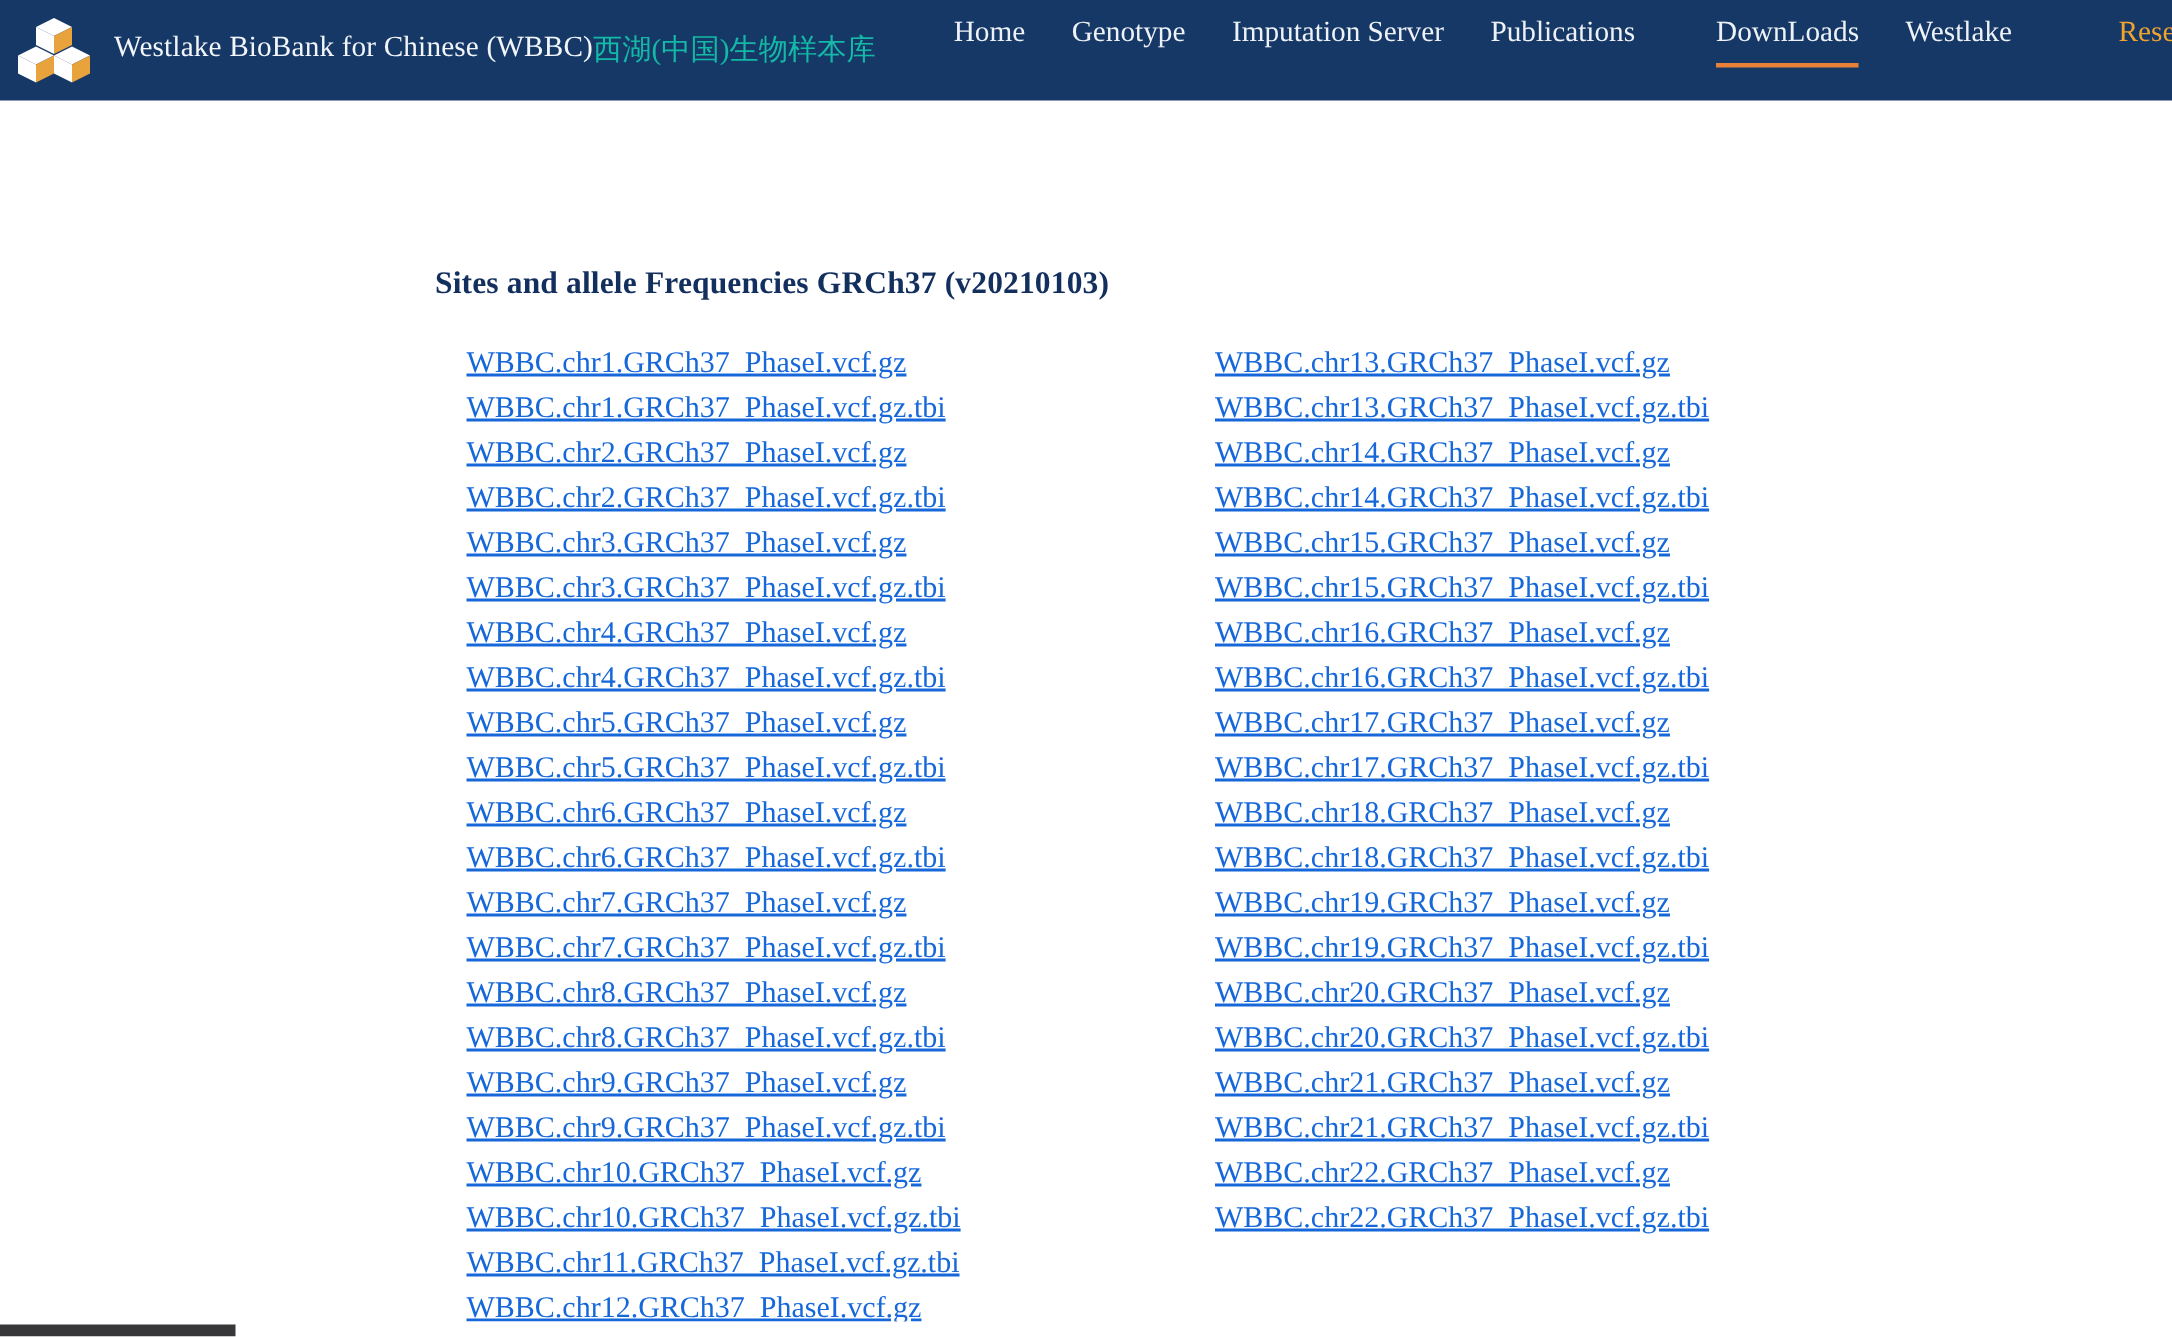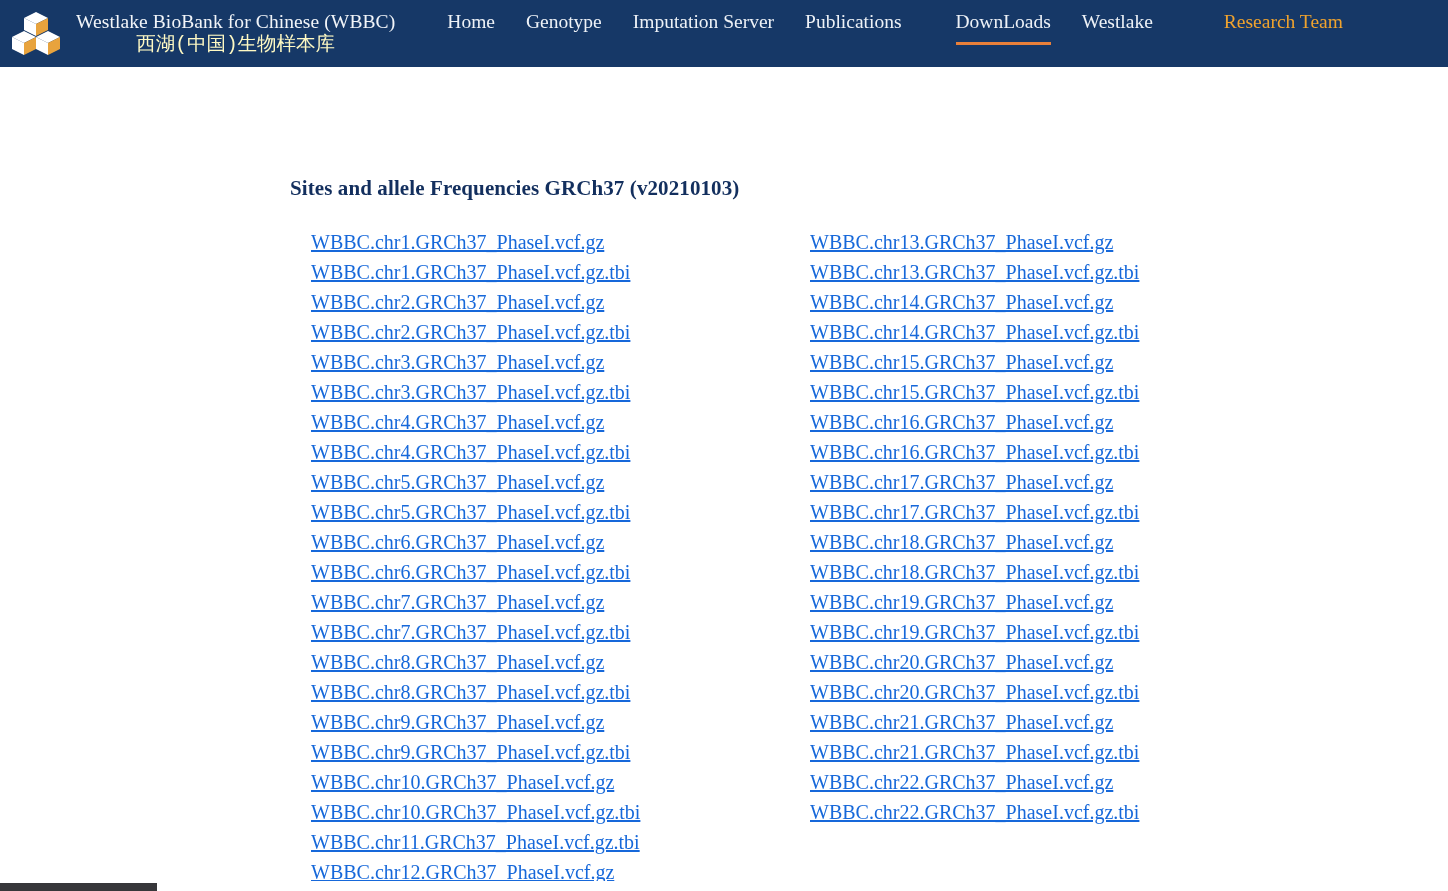--- a/index.html
+++ b/index.html
@@ -36,39 +36,39 @@
   .brand-logo {
     width: 52px;
     height: 50px;
     flex: 0 0 auto;
     margin-right: 14px;
     display: block;
   }
 
   .brand-text {
     display: flex;
-    flex-direction: column;
+    flex-direction: row;
     justify-content: center;
     line-height: 1.05;
   }
 
   .brand-title-en {
     color: #f2f5f9;
     font-size: 19.5px;
     letter-spacing: 0.1px;
     white-space: nowrap;
   }
 
   .brand-title-cn {
-    color: #fef9c3;
+    color: #14b8a6;
     font-size: 19.5px;
     text-align: center;
     white-space: nowrap;
     margin-top: 2px;
-    font-family: Liberation Mono, monospace;
+    font-family: Liberation Serif, serif;
   }
 
   .main-nav {
     display: flex;
     align-items: flex-start;
     margin-left: 52px;
     height: 68px;
     padding-top: 11px;
     box-sizing: border-box;
   }

